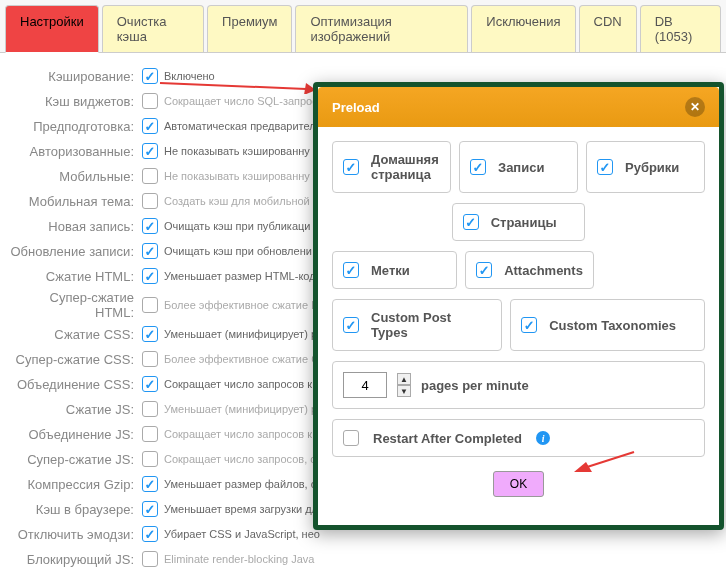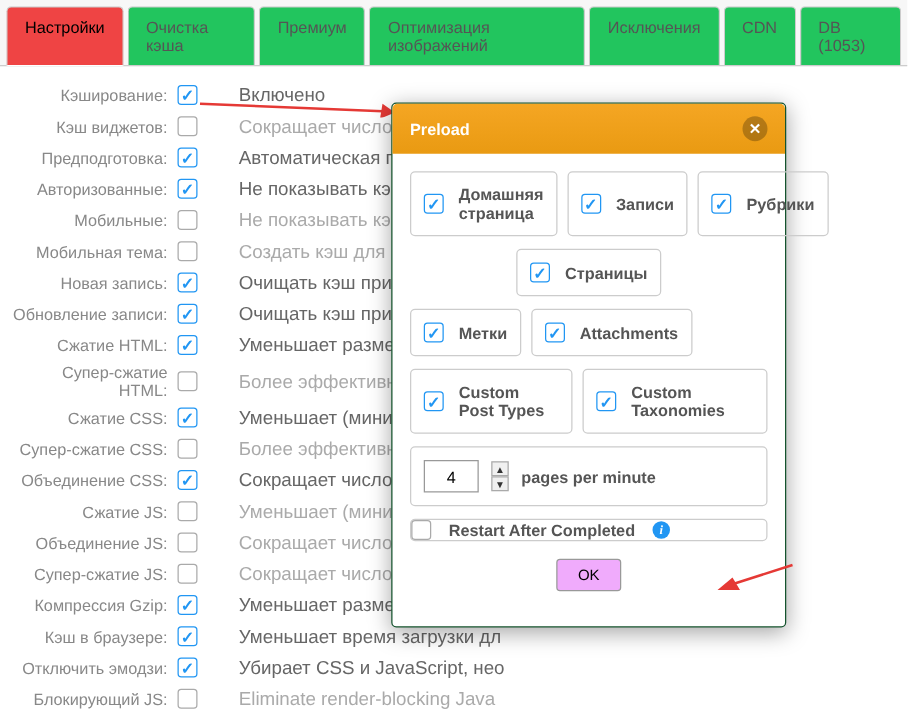--- a/index.html
+++ b/index.html
@@ -1,47 +1,47 @@
 <!DOCTYPE html>
 <html><head>
 <meta charset="utf-8">
 <style>
 * { box-sizing: border-box; margin: 0; padding: 0; }
 body { font-family: Arial, sans-serif; font-size: 13px; color: #333; background: #fff; width: 726px; height: 574px; position: relative; overflow: hidden; }
 
 .tabs { display: flex; gap: 3px; padding: 5px 5px 0; border-bottom: 1px solid #ccc; background: #f7f7f7; }
-.tab { padding: 8px 14px; border: 1px solid #ccc; border-bottom: none; border-radius: 4px 4px 0 0; background: #22c55e; font-size: 13px; cursor: pointer; color: #555; }
+.tab { padding: 8px 14px; border: 1px solid #ccc; border-bottom: none; border-radius: 4px 4px 0 0; background: #fef9c3; font-size: 13px; cursor: pointer; color: #555; }
 .tab.active { background: #ef4444; border-bottom: 1px solid #fff; margin-bottom: -1px; color: #000; }
 
 .settings { padding: 12px 10px; }
 .row { display: flex; align-items: center; min-height: 22px; margin-bottom: 3px; }
 .label { width: 132px; text-align: right; color: #888; font-size: 13px; padding-right: 8px; }
 .chk { width: 16px; height: 16px; border: 1px solid #aaa; border-radius: 3px; margin-right: 6px; display: inline-flex; align-items: center; justify-content: center; flex-shrink: 0; cursor: pointer; }
 .chk.on { border-color: #2196F3; background: #fff; }
 .chk.on::after { content: '✓'; color: #2196F3; font-size: 13px; font-weight: bold; }
-.desc { color: #666; font-size: 15px; margin-left: 27px; }
+.desc { color: #666; font-size: 11px; }
 .desc.dim { color: #aaa; }
 .info { width: 14px; height: 14px; border-radius: 50%; background: #2196F3; color: #fff; display: inline-flex; align-items: center; justify-content: center; font-size: 10px; font-weight: bold; margin-left: 6px; cursor: pointer; }
 .info::after { content: 'i'; font-style: italic; font-family: serif; }
 
 .arrow-red { position: absolute; pointer-events: none; }
 .arrow-line { stroke: #e53935; stroke-width: 2; fill: none; }
 .arrow-head { fill: #e53935; }
 
-.dialog { position: absolute; left: 313px; top: 82px; width: 316px; background: #fff; border: 1px solid #14532d; box-shadow: 0 4px 18px rgba(0,0,0,0.35); border-radius: 4px; }
+.dialog { position: absolute; left: 313px; top: 82px; width: 411px; background: #fff; border: 5px solid #14532d; box-shadow: 0 4px 18px rgba(0,0,0,0.35); border-radius: 4px; }
 .dialog-title { background: linear-gradient(#f5a623, #e99a12); color: #fff; padding: 10px 14px; font-weight: bold; border-radius: 4px 4px 0 0; display: flex; justify-content: space-between; align-items: center; }
 .dialog-close { width: 20px; height: 20px; border-radius: 50%; background: rgba(0,0,0,0.25); color: #fff; display: flex; align-items: center; justify-content: center; font-size: 12px; cursor: pointer; }
 .dialog-body { padding: 14px; }
 .grid3 { display: flex; gap: 8px; margin-bottom: 10px; }
 .card { border: 1px solid #ccc; border-radius: 4px; padding: 10px; flex: 1; display: flex; align-items: center; gap: 6px; font-size: 13px; color: #555; font-weight: bold; }
 .spin-row { display: flex; align-items: center; gap: 10px; border: 1px solid #ccc; border-radius: 4px; padding: 10px; margin-bottom: 10px; }
 .spin { width: 44px; height: 26px; border: 1px solid #999; text-align: center; font-size: 13px; }
 .spin-btns { display: flex; flex-direction: column; }
 .spin-btn { width: 14px; height: 12px; border: 1px solid #aaa; font-size: 8px; display: flex; align-items: center; justify-content: center; cursor: pointer; background: #f0f0f0; }
-.restart-row { border: 1px solid #ccc; border-radius: 4px; display: flex; align-items: center; gap: 8px; margin-bottom: 14px; }
+.restart-row { border: 1px solid #ccc; border-radius: 4px; padding: 10px; display: flex; align-items: center; gap: 8px; margin-bottom: 14px; }
 .dialog-footer { text-align: center; padding-bottom: 14px; }
 .ok-btn { padding: 5px 16px; border: 1px solid #999; background: #f0abfc; border-radius: 3px; font-size: 12px; cursor: pointer; }
 </style>
 </head>
 <body>
 
 <div class="tabs" id="tabs">
     <div class="tab active">Настройки</div>
     <div class="tab">Очистка кэша</div>
     <div class="tab">Премиум</div>

